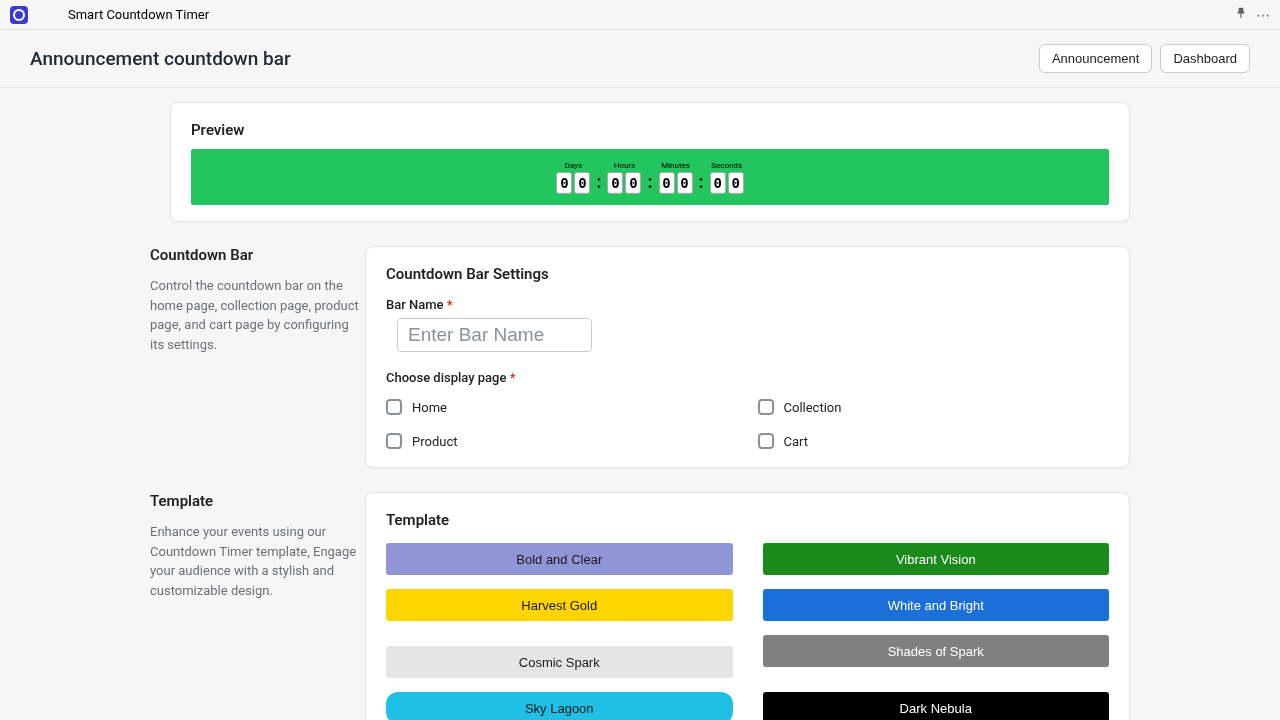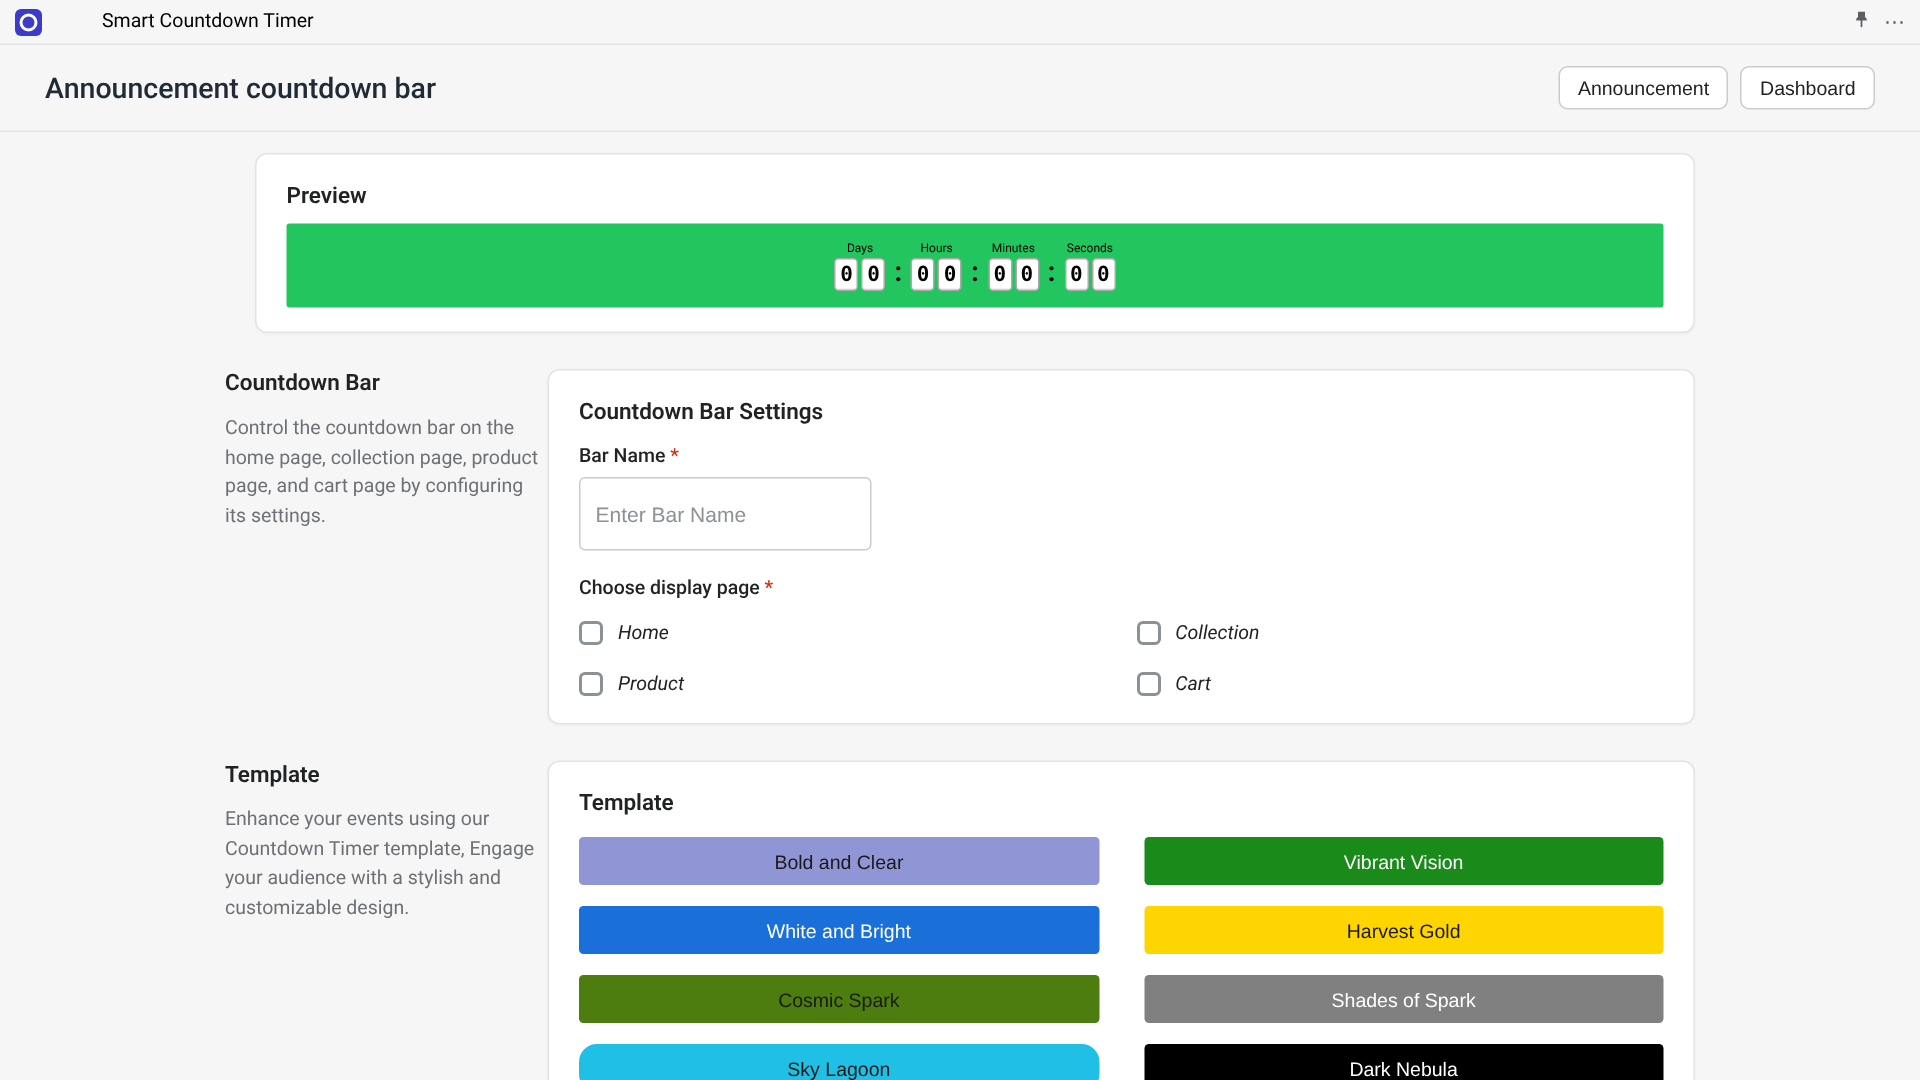--- a/index.html
+++ b/index.html
@@ -81,30 +81,30 @@
   .row2 { display: flex; margin-top: 24px; }
   .col-left { flex: 0 0 215px; }
   .col-right { flex: 1; }
   .desc-title { font-size: 15px; font-weight: 600; margin-bottom: 12px; }
   .desc-text { font-size: 13px; color: #6d7175; line-height: 1.5; }
 
   
   .field-label { font-size: 13px; font-weight: 500; color: #202223; margin-bottom: 6px; display: block; }
   .req { color: #d82c0d; }
   .text-input {
-    width: 195px; height: 49px; border: 1px solid #c9cccf; border-radius: 4px;
-    padding: 0 10px; font-size: 14px; color: #202223;
+    width: 195px; height: 34px; border: 1px solid #c9cccf; border-radius: 4px;
+    padding: 0 10px; font-size: 19px; color: #202223; margin-left: 11px;
   }
   .text-input::placeholder { color: #8c9196; }
   .sub-label { font-size: 13px; font-weight: 500; margin-top: 18px; display: block; }
   .check-grid {
     display: grid; grid-template-columns: 1fr 1fr; gap: 18px 20px;
     margin-top: 14px;
   }
-  .check-item { display: flex; align-items: center; gap: 10px; font-style: italic; }
+  .check-item { display: flex; align-items: center; gap: 10px; }
   .checkbox {
     width: 16px; height: 16px; border: 2px solid #8c9196; border-radius: 4px;
     background: #fff; cursor: pointer; flex-shrink: 0;
   }
   .check-label { font-size: 13px; color: #202223; }
 
   
   .tpl-grid { display: grid; grid-template-columns: 1fr 1fr; gap: 14px 30px; margin-top: 4px; }
   .tpl-btn {
     height: 32px; border: none; border-radius: 3px; font-size: 13px; font-weight: 500;
@@ -223,23 +223,23 @@
     <div class="col-left">
       <div class="desc-title">Template</div>
       <div class="desc-text">Enhance your events using our Countdown Timer template, Engage your audience with a stylish and customizable design.</div>
     </div>
     <div class="col-right">
       <div class="card" style="padding-bottom:20px;">
         <div class="section-title" style="margin-bottom:14px;">Template</div>
         <div class="tpl-grid" id="tpl-grid">
             <button class="tpl-btn" style="background: rgb(144, 149, 214); color: rgb(26, 26, 26);">Bold and Clear</button>
             <button class="tpl-btn" style="background: rgb(26, 138, 26); color: rgb(255, 255, 255);">Vibrant Vision</button>
+            <button class="tpl-btn" style="background: rgb(255, 213, 0); color: rgb(26, 26, 26);">Harvest Gold</button>
             <button class="tpl-btn" style="background: rgb(26, 111, 216); color: rgb(255, 255, 255);">White and Bright</button>
-            <button class="tpl-btn" style="background: rgb(255, 213, 0); color: rgb(26, 26, 26);">Harvest Gold</button>
-            <button class="tpl-btn" style="background: #4d7c0f; color: rgb(26, 26, 26);">Cosmic Spark</button>
+            <button class="tpl-btn" style="background: #e5e5e5; color: rgb(26, 26, 26); margin-top: 11px;">Cosmic Spark</button>
             <button class="tpl-btn" style="background: rgb(128, 128, 128); color: rgb(255, 255, 255);">Shades of Spark</button>
             <button class="tpl-btn" style="background: rgb(31, 191, 230); color: rgb(26, 26, 26); border-radius: 12px;">Sky Lagoon</button>
             <button class="tpl-btn" style="background: rgb(0, 0, 0); color: rgb(255, 255, 255);">Dark Nebula</button>
             <button class="tpl-btn" style="background: rgb(185, 110, 208); color: rgb(26, 26, 26);">Pink Blossom</button>
             <button class="tpl-btn" style="background: rgb(13, 27, 61); color: rgb(255, 255, 255);">Rosy Radiance</button>
           </div>
       </div>
     </div>
   </div>
 </div>

